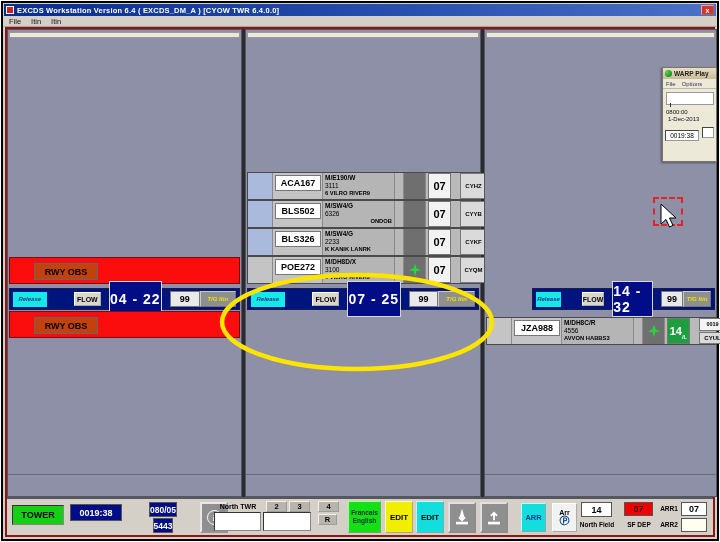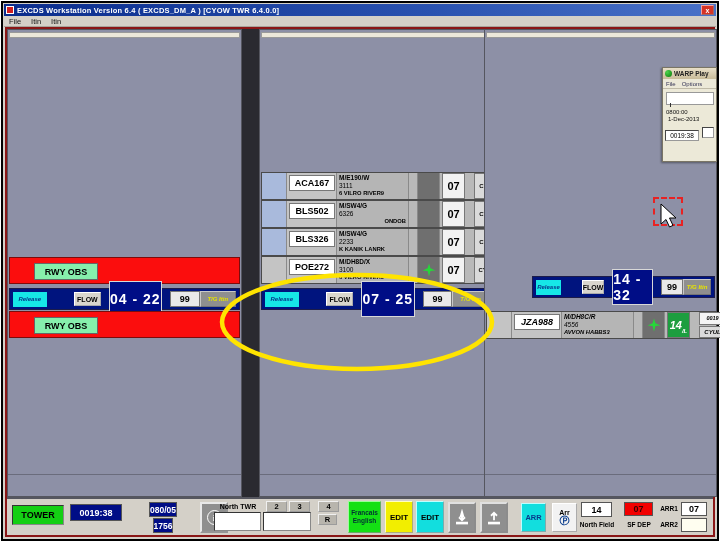--- a/index.html
+++ b/index.html
@@ -19,28 +19,28 @@
   
   .menubar { position:absolute; left:1px; top:13px; right:1px; height:11px; background:#D4D0C8;
     display:flex; align-items:center; gap:10px; padding-left:5px; border-bottom:1px solid #a8a49c; }
   .menu-item { font-size:7.5px; color:#111; }
 
   
   .client { position:absolute; left:2px; top:24px; right:2px; bottom:2px; border:2px solid #8a1616; background:#2a2a30; }
   .main { position:absolute; left:0; top:0; right:0; bottom:38px; background:#2a2a30; }
   .col { position:absolute; top:0; bottom:0; background:#8d90a6; border:1px solid #55565f; }
   .col-left { left:0px; width:235px; }
-  .col-mid { left:252px; width:236px; }
+  .col-mid { left:238px; width:236px; }
   .col-right { left:477px; width:233px; }
   .col-topbar { position:absolute; left:1px; right:1px; top:2px; height:6px; background:#ece8da; border:1px solid #9a9a9a; }
   .col-footline { position:absolute; left:0; right:0; top:444px; border-top:1px solid #6a6c7c; }
 
   
   .rwyobs { position:absolute; left:1px; right:1px; height:27px; background:#fb0d0d; border:1px solid #7d0b0b; }
-  .rwyobs .lbl { position:absolute; left:24px; top:5px; width:64px; height:17px; background:#86efac;
+  .rwyobs .lbl { position:absolute; left:24px; top:5px; width:64px; height:17px; background:#c2410c;
     border:1px solid #666; font-size:9px; font-weight:bold; display:flex; align-items:center; justify-content:center; }
 
   
   .hdr { position:absolute; left:1px; right:1px; height:22px; background:#00147e; border:1px solid #1c1c4a;
     display:flex; align-items:center; }
   .hdr .release { width:34px; height:15px; margin-left:3px; background:#16e7e7; color:#063a8c;
     font-size:6px; font-weight:bold; font-style:italic; display:flex; align-items:center; justify-content:center; }
   .hdr .sp1 { width:28px; }
   .hdr .flow { width:27px; height:14px; background:#d9d6cd; border:1px outset #fff; color:#000;
     font-size:7px; font-weight:bold; display:flex; align-items:center; justify-content:center; }
@@ -254,30 +254,30 @@
             <div class="rwy-des">07 - 25</div>
             <div class="n99">99</div>
             <div class="tg">T/G Itin</div>
           </div>
           <div class="col-footline"></div>
         </div>
 
         <div class="col col-right">
           <div class="col-topbar"></div>
 
-          <div class="hdr" style="top:246px;margin-left:46px;">
+          <div class="hdr" style="top:258px;margin-left:46px;">
             <div class="release">Release</div>
             <div class="sp1"></div>
             <div class="flow">FLOW</div>
             <div class="rwy-des">14 - 32</div>
             <div class="n99">99</div>
             <div class="tg">T/G Itin</div>
           </div>
 
-          <div class="strip" style="top:281px; width:231px;font-style:italic;">
+          <div class="strip" style="top:287px; width:231px;">
             <div class="c accent accent-gray"></div>
             <div class="c cs">
               <div class="box">JZA988</div>
             </div>
             <div class="c info">
               <div class="t">M/DH8C/R</div>
               <div class="cde">4556</div>
               <div class="rte">AVVON HABBS3</div>
             </div>
             <div class="c gapcell"></div>
@@ -297,21 +297,21 @@
           </div>
           <div class="col-footline"></div>
         </div>
       </div>
 
       <div class="toolbar">
         <div class="tb tower">TOWER</div>
         <div class="tb clock">0019:38</div>
         <div class="windalt tb">
           <div class="row">080/05</div>
-          <div class="row">1756</div>
+          <div class="row">5443</div>
         </div>
         <div class="tb infobtn">
           <div class="circ">i</div>
         </div>
         <div class="tb poslabel">North TWR</div>
         <div class="tb posinput"></div>
         <div class="tb posinput2"></div>
         <div class="tb numbtn" style="left:259px;">2</div>
         <div class="tb numbtn" style="left:282px;">3</div>
         <div class="tb numbtn" style="left:311px;">4</div>

